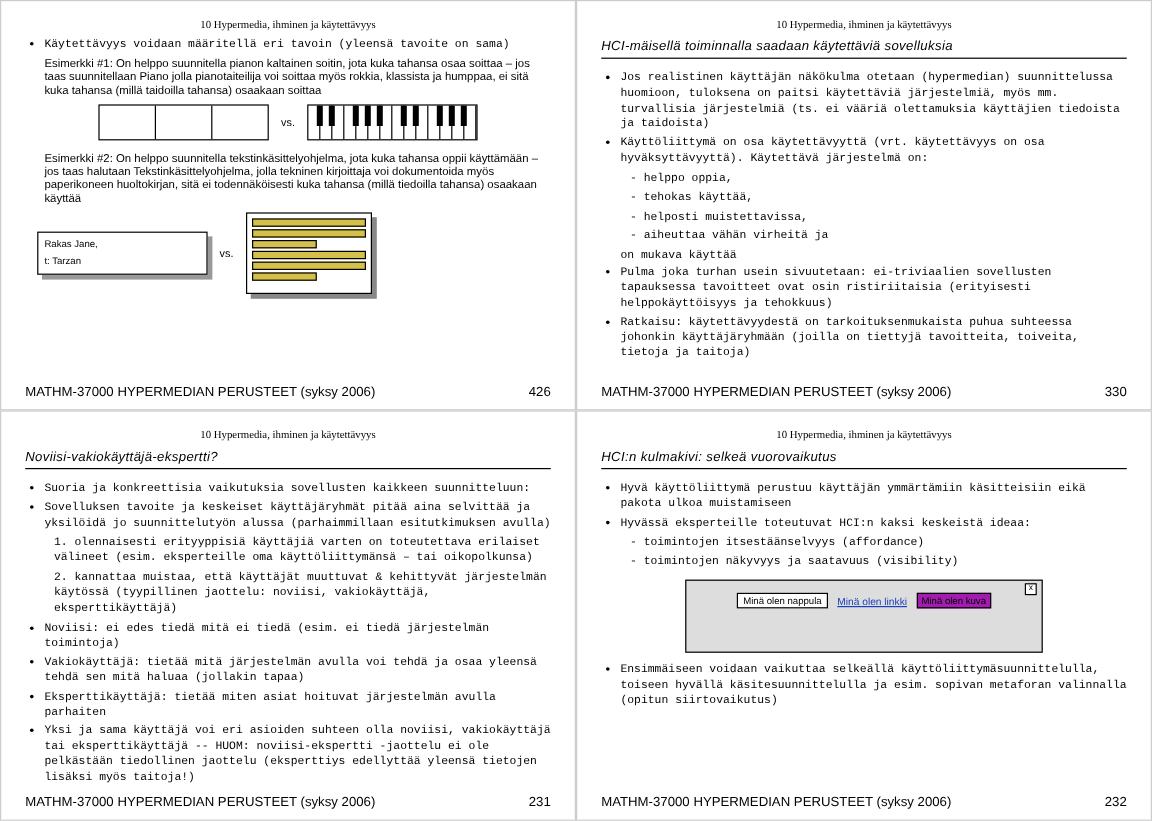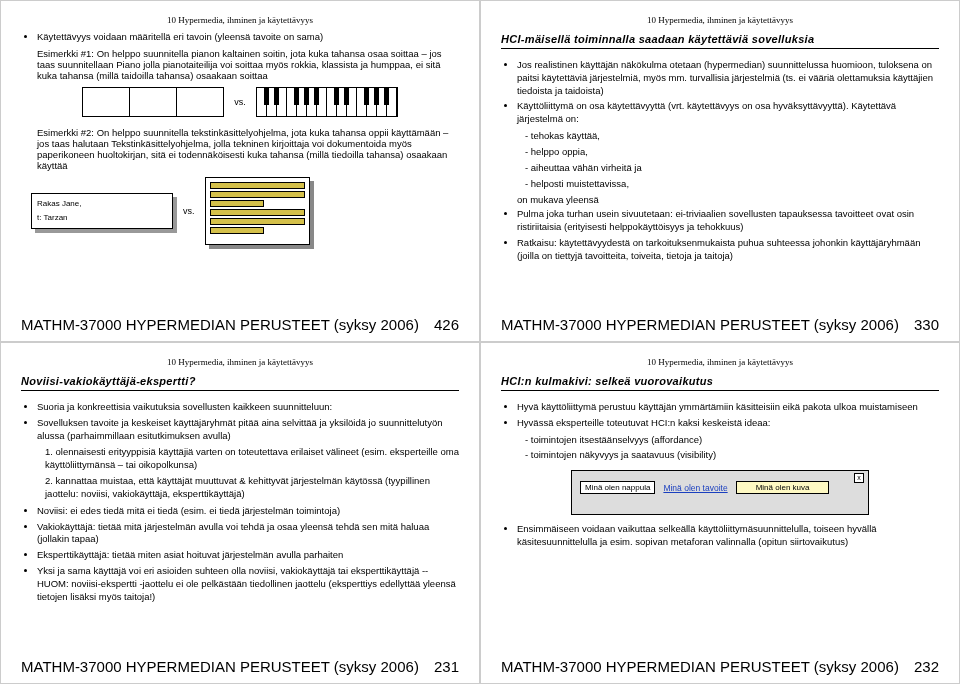--- a/index.html
+++ b/index.html
@@ -24,49 +24,50 @@
     overflow: hidden;
   }
   .hdr {
     text-align: center;
     font-size: 9px;
     margin-bottom: 6px;
     font-family: Liberation Serif, serif;
   }
   .title {
     font-size: 11px;
-    font-weight: bold;
+    font-weight: normal;
     font-style: italic;
     border-bottom: 1px solid #000;
     padding-bottom: 3px;
     margin: 8px 0 10px;
     letter-spacing: 0.3px;
   }
   ul {
     list-style: disc;
     padding-left: 16px;
     margin: 4px 0;
+    font-family: Liberation Mono, monospace;
   }
   ul ul {
     list-style: none;
     padding-left: 8px;
   }
   ul ul li::before {
     content: "- ";
   }
   li {
     margin: 3px 0;
     line-height: 1.35;
   }
   .footer {
     position: absolute;
     bottom: 8px;
     left: 20px;
     right: 20px;
-    font-size: 15px;
+    font-size: 11px;
     display: flex;
     justify-content: space-between;
   }
   .piano-row {
     display: flex;
     align-items: center;
     justify-content: center;
     gap: 10px;
     margin: 6px 0 10px;
   }
@@ -143,33 +144,34 @@
     background: #fff;
     width: 8px; height: 8px;
     font-size: 7px;
     text-align: center;
     line-height: 7px;
   }
   .demo-inner {
     display: flex;
     gap: 8px;
     align-items: center;
-    margin: 4px 0 6px;
+    margin: 4px 0 22px;
+    justify-content: center;
   }
   .btn {
     border: 1px solid #000;
     background: #fff;
     padding: 1px 4px;
     font-size: 8px;
   }
   .link { color: #1a3fbf; text-decoration: underline; }
   .img-box {
     border: 1px solid #000;
-    background: #fef9c3;
-    padding: 1px 19px;
+    background: #a21caf;
+    padding: 1px 3px;
     font-size: 8px;
   }
   .num1 li { list-style: none; }
 </style>
 </head>
 <body>
 
 <div class="grid">
 
   <div class="slide">
@@ -236,26 +238,26 @@
     </div>
   </div>
 
   <div class="slide">
     <div class="hdr">10 Hypermedia, ihminen ja käytettävyys</div>
     <div class="title">HCI-mäisellä toiminnalla saadaan käytettäviä sovelluksia</div>
     <ul>
       <li>Jos realistinen käyttäjän näkökulma otetaan (hypermedian) suunnittelussa huomioon, tuloksena on paitsi käytettäviä järjestelmiä, myös mm. turvallisia järjestelmiä (ts. ei vääriä olettamuksia käyttäjien tiedoista ja taidoista)</li>
       <li>Käyttöliittymä on osa käytettävyyttä (vrt. käytettävyys on osa hyväksyttävyyttä). Käytettävä järjestelmä on:</li>
       <ul>
+        <li>helppo oppia,</li>
         <li>tehokas käyttää,</li>
-        <li>helppo oppia,</li>
+        <li>helposti muistettavissa,</li>
         <li>aiheuttaa vähän virheitä ja</li>
-        <li>helposti muistettavissa,</li>
       </ul>
-      <div style="margin-left:0">on mukava yleensä</div>
+      <div style="margin-left:0">on mukava käyttää</div>
       <li>Pulma joka turhan usein sivuutetaan: ei-triviaalien sovellusten tapauksessa tavoitteet ovat osin ristiriitaisia (erityisesti helppokäyttöisyys ja tehokkuus)</li>
       <li>Ratkaisu: käytettävyydestä on tarkoituksenmukaista puhua suhteessa johonkin käyttäjäryhmään (joilla on tiettyjä tavoitteita, toiveita, tietoja ja taitoja)</li>
     </ul>
     <div class="footer">
       <span>MATHM-37000 HYPERMEDIAN PERUSTEET (syksy 2006)</span>
       <span>330</span>
     </div>
   </div>
 
   <div class="slide">
@@ -289,21 +291,21 @@
       <li>Hyvässä eksperteille toteutuvat HCI:n kaksi keskeistä ideaa:</li>
       <ul>
         <li>toimintojen itsestäänselvyys (affordance)</li>
         <li>toimintojen näkyvyys ja saatavuus (visibility)</li>
       </ul>
     </ul>
     <div class="demo-box">
       <div class="demo-close">x</div>
       <div class="demo-inner">
         <span class="btn">Minä olen nappula</span>
-        <span class="link">Minä olen tavoite</span>
+        <span class="link">Minä olen linkki</span>
         <span class="img-box">Minä olen kuva</span>
       </div>
     </div>
     <ul>
       <li>Ensimmäiseen voidaan vaikuttaa selkeällä käyttöliittymäsuunnittelulla, toiseen hyvällä käsitesuunnittelulla ja esim. sopivan metaforan valinnalla (opitun siirtovaikutus)</li>
     </ul>
     <div class="footer">
       <span>MATHM-37000 HYPERMEDIAN PERUSTEET (syksy 2006)</span>
       <span>232</span>
     </div>

